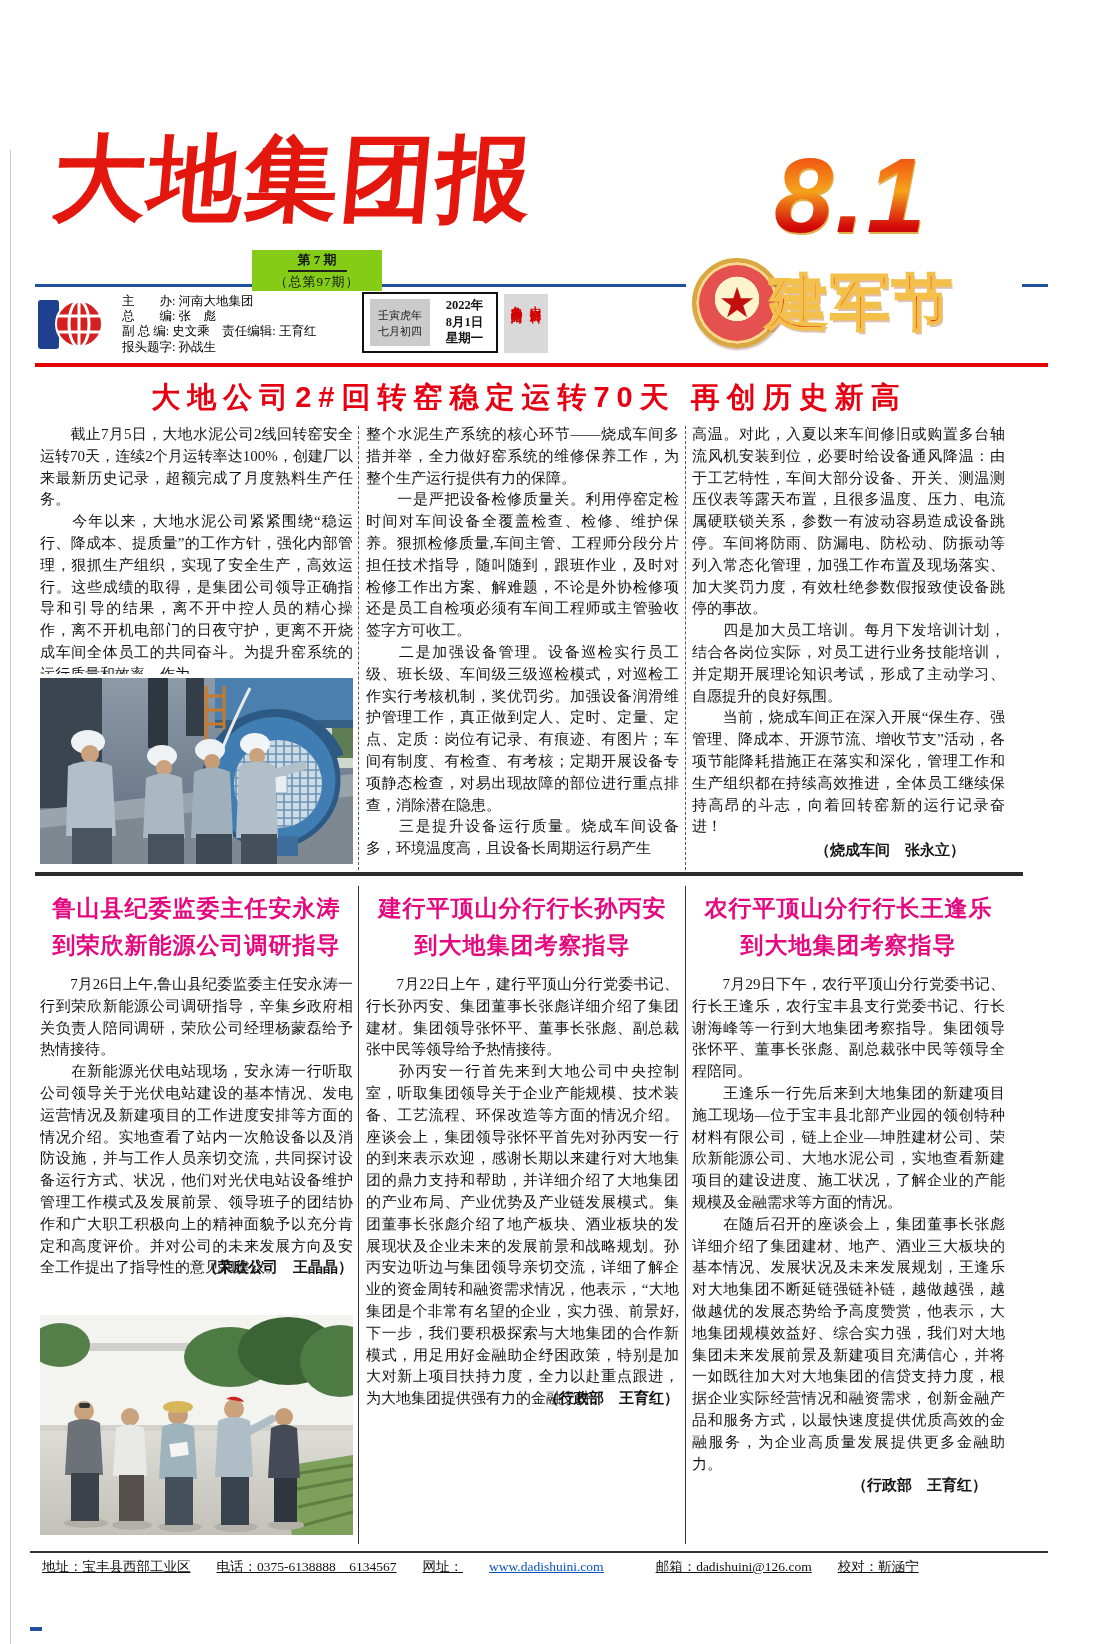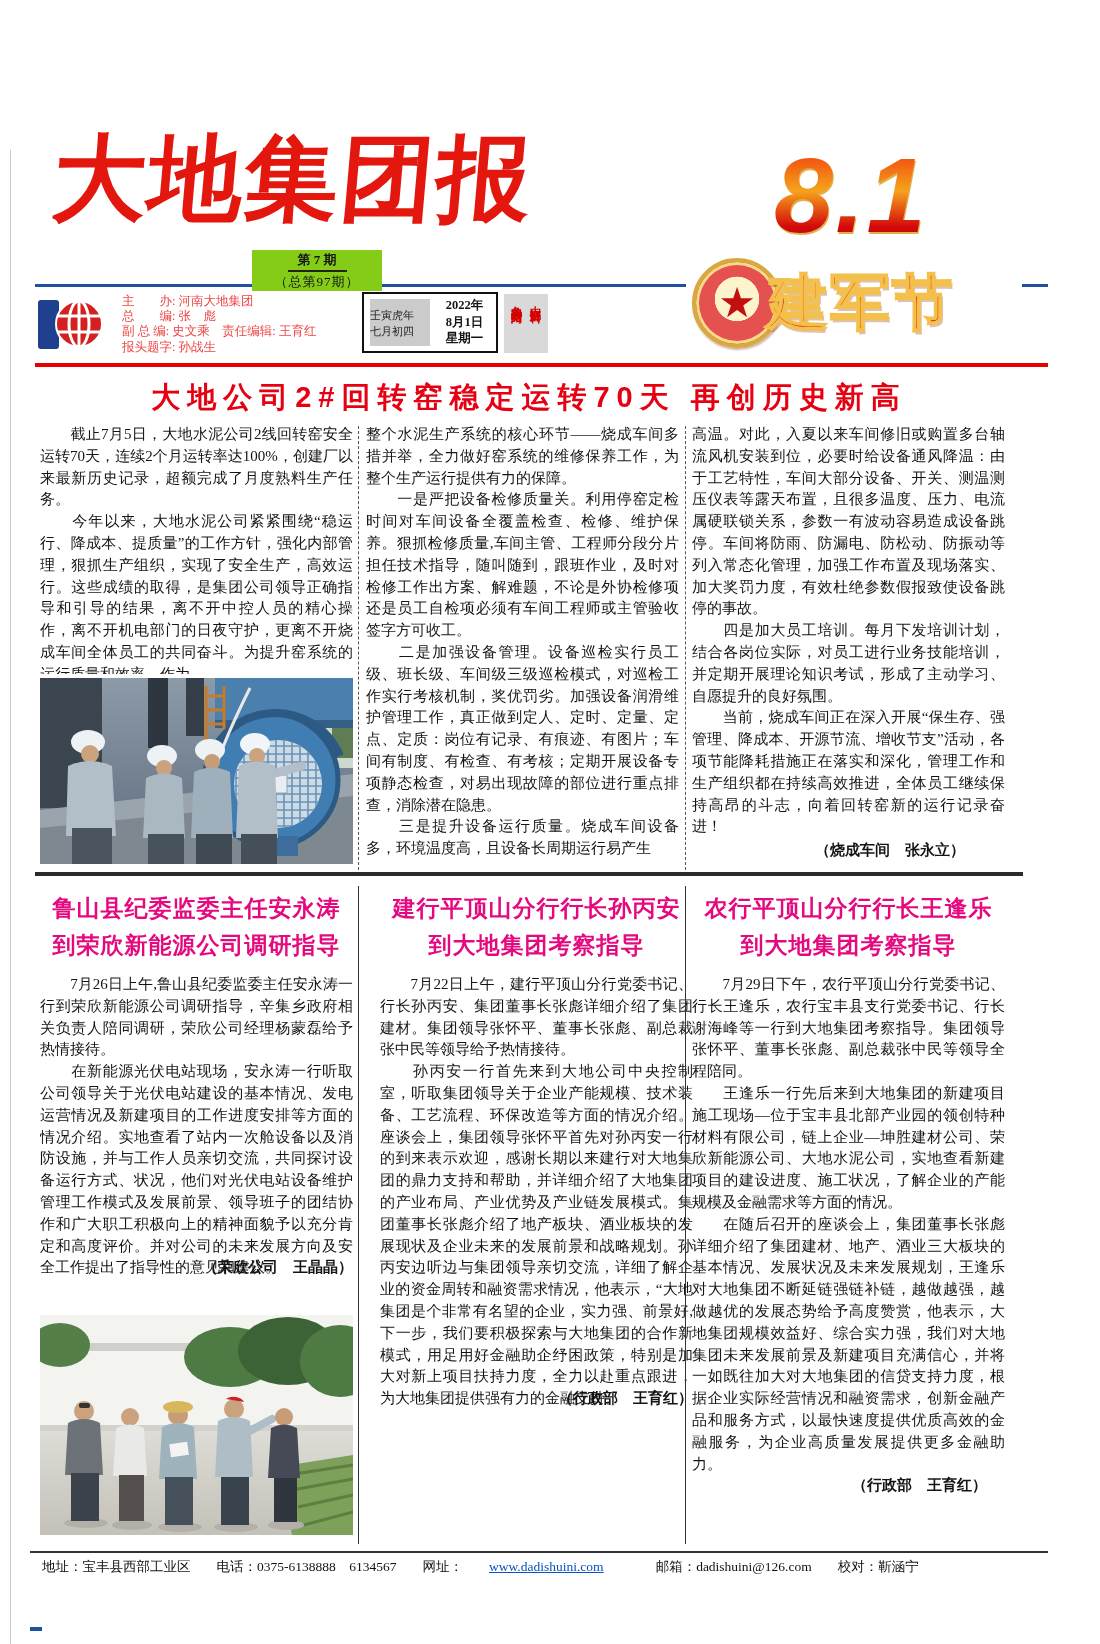--- a/index.html
+++ b/index.html
@@ -20,26 +20,26 @@
   .issue-box{position:absolute; left:252px; top:250px; width:130px; text-align:center; background:#84cc16; z-index:2;}
   .issue-no{display:inline-block; font-size:13px; font-weight:bold; border-bottom:2px solid #222; padding:0 10px 1px;}
   .issue-total{font-size:13px; letter-spacing:1px; margin-top:1px;}
 
   .rule-blue{position:absolute; left:35px; top:284px; width:1013px; height:3px; background:#2050a0;}
   .rule-red{position:absolute; left:35px; top:363px; width:1013px; height:4px; background:#e60000;}
 
   .logo{position:absolute; left:37px; top:296px; width:66px; height:57px;}
 
   .info-block{position:absolute; left:122px; top:294px; width:238px;}
-  .info-block p{margin:0; font-size:12.5px; line-height:15.2px; color:#ef4444; white-space:nowrap;}
+  .info-block p{margin:0; font-size:12.5px; line-height:15.2px; color:#000000; white-space:nowrap;}
 
   .date-box{position:absolute; left:362px; top:292px; width:136px; height:61px;
     border:2px solid #111; box-sizing:border-box; display:flex; background:#fff; z-index:2;}
   .lunar-pane{margin:5px 3px 5px 6px; background:#cbcbcb; width:60px; display:flex; flex-direction:column;
-    justify-content:center; font-size:11px; line-height:16px; color:#222;}
+    align-items:center; justify-content:center; font-size:11px; line-height:16px; color:#222;}
   .date-pane{flex:1; text-align:center; font-weight:bold; font-size:12.5px; line-height:16.5px; padding-top:3px;}
 
   .notice-box{position:absolute; left:504px; top:294px; width:44px; height:59px; background:#d9d9d9;
     display:flex; justify-content:center; gap:3px; padding:3px 0; box-sizing:border-box; z-index:2;}
   .notice-col{writing-mode:vertical-lr; font-size:11.5px; font-weight:bold; color:#d40000; letter-spacing:2px; line-height:16px;}
 
   
   .festival{position:absolute; left:686px; top:146px; width:336px; height:208px; background:#fff; z-index:3;}
   .festival-number{
     position:absolute; left:88px; top:-6px; font-family:"Liberation Sans","DejaVu Sans",sans-serif;
@@ -78,35 +78,35 @@
   .photo-frame{position:absolute; left:0; width:313px; overflow:hidden;}
   .photo-top{top:254px; height:186px;}
   .signature{font-size:15px; font-weight:bold; text-align:right; line-height:21.8px;}
   .lead-signature{padding-right:40px; margin-top:2px;}
 
   .section-divider{position:absolute; left:35px; top:872px; width:988px; height:4px; background:#2b2b2b;}
 
   
   .bottom-columns{position:absolute; left:40px; top:886px; width:978px; height:660px;}
   .bcol{position:absolute; top:0; width:313px; height:660px; overflow:hidden;}
-  .bcol1{left:0;} .bcol2{left:340px;} .bcol3{left:652px;}
+  .bcol1{left:0;} .bcol2{left:326px;} .bcol3{left:652px;}
   .bsep{position:absolute; top:0; height:658px; width:0; border-left:1px solid #333;}
   .bsep1{left:318px;} .bsep2{left:645px;}
   .sub-headline{
     text-align:center; font-family:"Liberation Sans","DejaVu Sans",sans-serif;
     font-size:23px; font-weight:800; color:#e5097f; letter-spacing:1px; line-height:37px;
     padding-top:4px; margin-bottom:10px; white-space:nowrap;
   }
   .inline-signature{margin-top:-21.8px;}
   .own-line-signature{padding-right:18px;}
   .photo-bottom{top:429px; height:220px;}
 
   
   .footer-rule{position:absolute; left:30px; top:1551px; width:1018px; height:2px; background:#333;}
-  .footer{position:absolute; left:42px; top:1558px; width:1000px; font-size:13.5px; color:#111; white-space:nowrap;}
+  .footer{position:absolute; left:42px; top:1558px; width:1000px; font-size:13.5px; color:#111; white-space:nowrap;text-decoration:underline;}
   .footer span{margin-right:26px;}
   .footer .site{color:#0b52c0; text-decoration:underline; margin-right:0;}
 </style>
 </head>
 <body>
 
 <div id="page">
   <div class="page-edge"></div>
   <div class="page-mark"></div>
 

